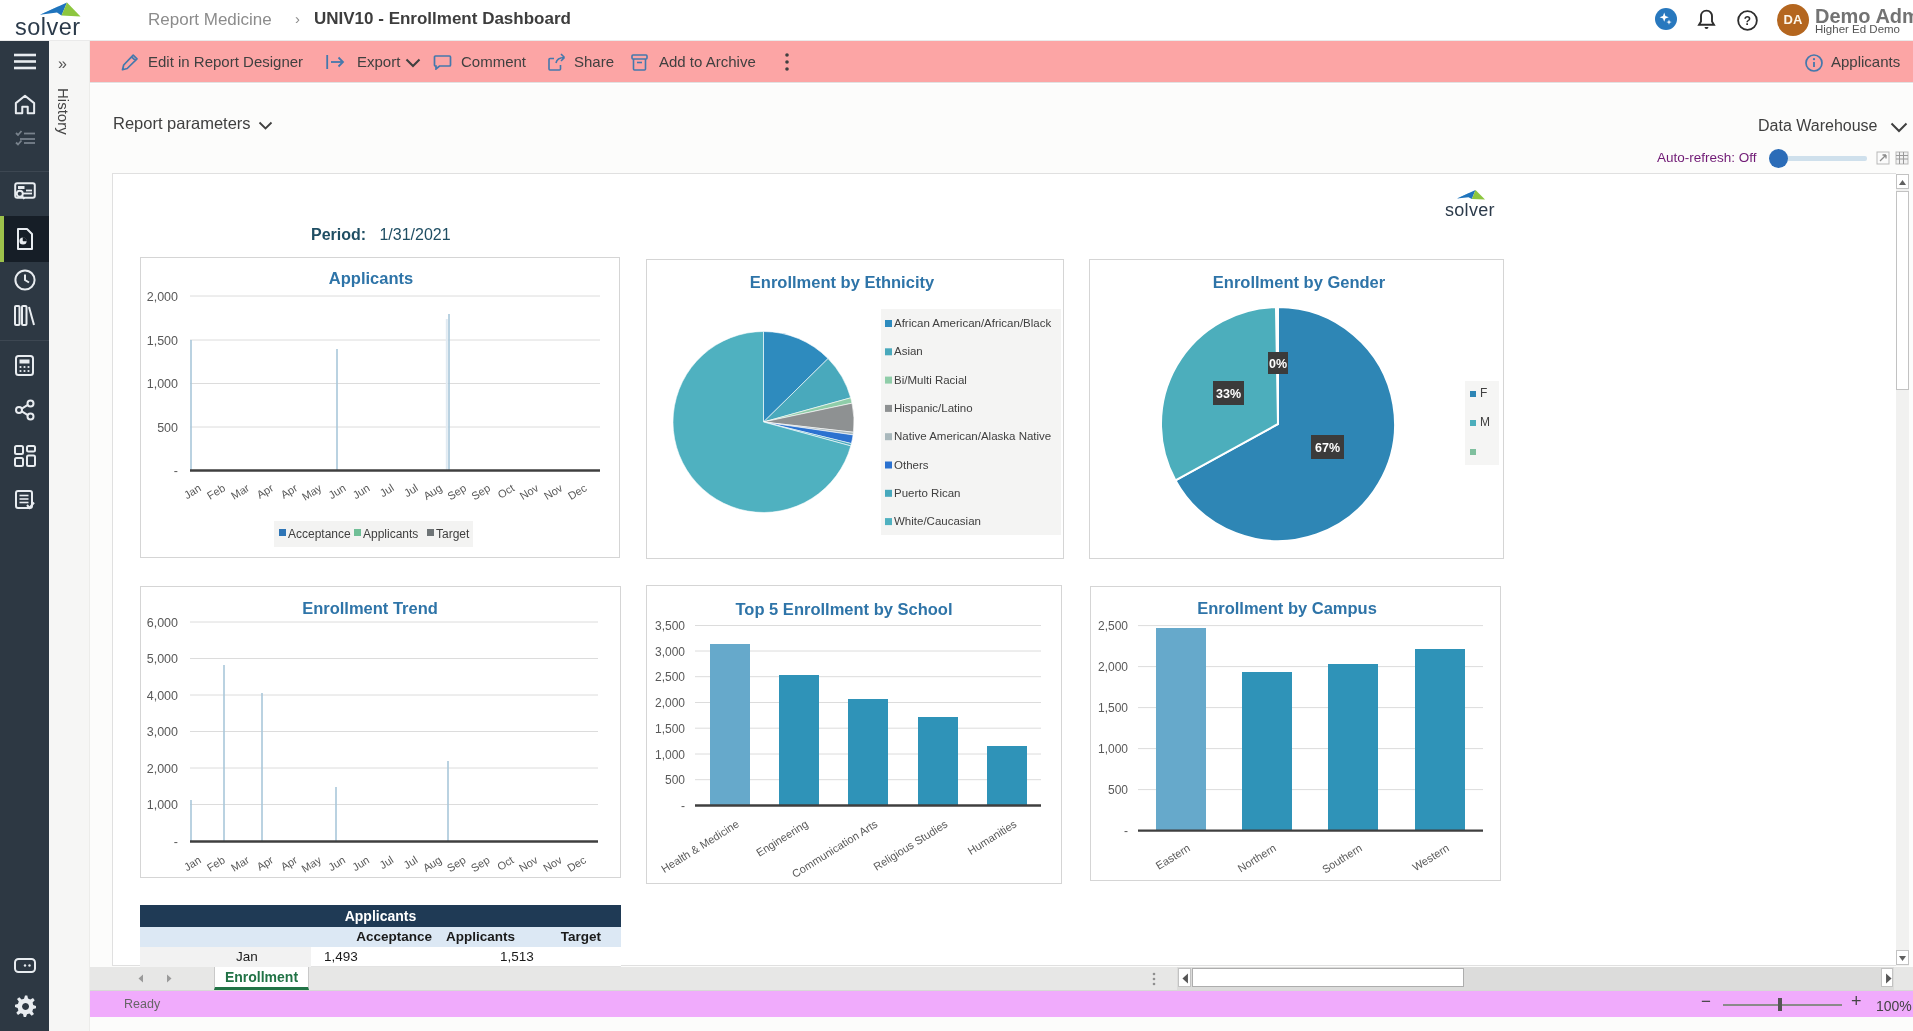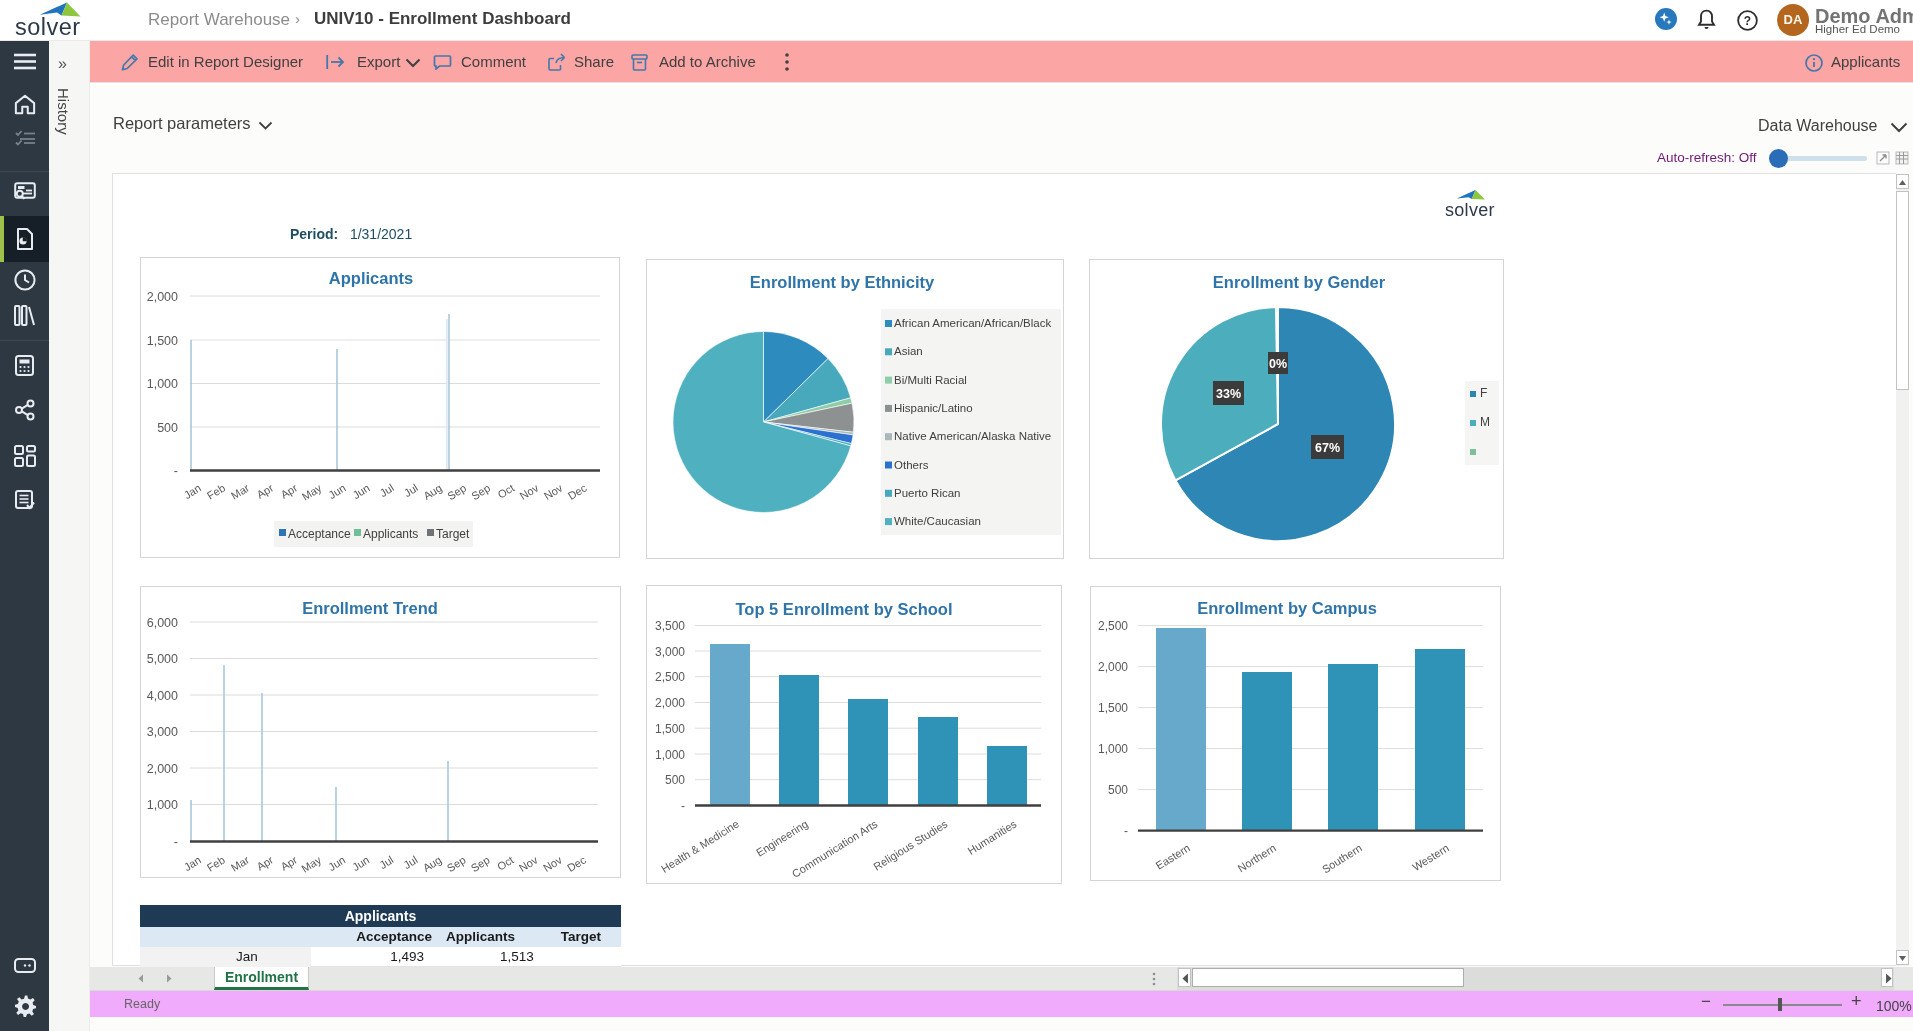--- a/index.html
+++ b/index.html
@@ -27,38 +27,38 @@
 .titem{position:absolute;top:0;height:42px;line-height:42px;font-size:15px;color:#404040}
 
 #content{position:absolute;left:90px;top:84px;width:1823px;height:947px;background:#fcfcfb}
 #rparams{position:absolute;left:23px;top:30px;font-size:16.5px;color:#3f3f3f}
 #dwh{position:absolute;left:1668px;top:33px;font-size:16px;color:#3f3f3f}
 #aref{position:absolute;left:1567px;top:66px;font-size:13.5px;color:#701a75}
 
 #canvas{position:absolute;left:22px;top:89px;width:1784px;height:793px;background:#fff;border:1px solid #e0e0e0;border-right:none}
 #tbox{position:absolute;left:26px;top:12px;width:1364px;height:34px;background:#f1f1f1;border:2px solid #404040}
 #ttext{width:100%;text-align:center;font-size:18.5px;font-weight:700;color:#1D4F6E;margin-top:5px}
-#period{position:absolute;left:177px;top:52px;font-size:14px;color:#1F4E63}
+#period{position:absolute;left:198px;top:52px;font-size:16px;color:#1F4E63}
 
 #vsb{position:absolute;left:1896px;top:174px;width:13px;height:792px;background:#f1f1f0}
 #hrow{position:absolute;left:90px;top:967px;width:1823px;height:23px;background:#e7e7e6}
 #sbar2{position:absolute;left:1087px;top:0px;width:717px;height:23px;background:#dcdcdb}
 #tab{position:absolute;left:124px;top:0;width:95px;height:23px;background:#fff;border:1px solid #c9c9c9;border-top:none;border-bottom:3px solid #217346;color:#217346;font-weight:700;font-size:14px;text-align:center;line-height:20px}
 #status{position:absolute;left:90px;top:990px;width:1823px;height:27px;background:#f0abfc;border-top:1px solid #d8d8d6}
 .sbox{position:absolute;background:#fff;border:1px solid #c2c2c2}
 </style></head>
 <body>
 <div id="hdr">
  <svg class="abs" style="left:10px;top:1px" width="95" height="40" viewBox="0 0 95 40">
   <polygon points="30,13.8 48,5.5 53,7.5" fill="#85B7DE"></polygon>
   <polygon points="30,13.8 57,1.5 51.5,14.6 47,11.5" fill="#1F74BD"></polygon>
   <polygon points="57,1.5 70.5,15.4 51.5,14.6" fill="#8DC63F"></polygon>
   <text x="5" y="34" font-size="23.5px" fill="#2B3A4A" font-family="Liberation Sans" letter-spacing="0.5">solver</text>
  </svg>
- <span id="crumb1">Report Warehouse</span>
+ <span id="crumb1">Report Medicine</span>
     <span id="crumbsep">›</span>
     <span id="crumb2">UNIV10 - Enrollment Dashboard</span>
  <svg class="abs" style="left:1655px;top:8px" width="22" height="22" viewBox="0 0 22 22">
       <circle cx="11" cy="11" r="11" fill="#2878BE"></circle>
       <path d="M9.2 4.6 L10.4 8 L13.8 9.2 L10.4 10.4 L9.2 13.8 L8 10.4 L4.6 9.2 L8 8 Z" fill="#fff"></path>
       <path d="M14 11.4 L14.7 13.4 L16.7 14.1 L14.7 14.8 L14 16.8 L13.3 14.8 L11.3 14.1 L13.3 13.4 Z" fill="#fff"></path>
     </svg>
  <svg class="abs" style="left:1697px;top:9px" width="19" height="22" viewBox="0 0 24 28">
       <path d="M12 2 C7.5 2 5 5.5 5 9 L5 16 L2.5 20 L21.5 20 L19 16 L19 9 C19 5.5 16.5 2 12 2 Z" fill="none" stroke="#2d2d2d" stroke-width="2.4"></path>
       <path d="M9.5 23 a2.5 2.5 0 0 0 5 0" fill="#2d2d2d"></path>
@@ -436,21 +436,21 @@
         <text x="360.0" y="264" font-size="11px" fill="#595959" text-anchor="end" transform="rotate(-32 360.0 264)">Western</text>
       </svg>
 <div class="abs" style="left:27px;top:731px;width:481px;height:62px;overflow:hidden;font-size:13.5px">
         <div class="abs" style="left:0;top:0;width:481px;height:22px;background:#1F3A55;color:#fff;font-weight:700;font-size:14px;text-align:center;line-height:22px">Applicants</div>
         <div class="abs" style="left:0;top:22px;width:481px;height:20px;background:#DCE8F4"></div>
         <div class="abs" style="left:0;top:42px;width:171px;height:20px;background:#F2F2F2"></div>
         <div class="abs" style="left:171px;top:42px;width:310px;height:20px;background:#fff;border-bottom:1px solid #e3e3e3"></div>
         <div class="abs" style="left:192px;top:24px;width:100px;text-align:right;font-weight:700;color:#1a1a1a">Acceptance</div>
         <div class="abs" style="left:275px;top:24px;width:100px;text-align:right;font-weight:700;color:#1a1a1a">Applicants</div>
         <div class="abs" style="left:361px;top:24px;width:100px;text-align:right;font-weight:700;color:#1a1a1a">Target</div>
-        <div class="abs" style="left:184px;top:44px;width:100px;text-align:right;font-weight:400;color:#1a1a1a">1,493</div>
+        <div class="abs" style="left:184px;top:44px;width:100px;text-align:left;font-weight:400;color:#1a1a1a">1,493</div>
         <div class="abs" style="left:273px;top:60px;width:100px;text-align:right;font-weight:400;color:#4c1d95">1,499</div>
         <div class="abs" style="left:360px;top:44px;width:100px;text-align:left;font-weight:400;color:#1a1a1a">1,513</div>
         <div class="abs" style="left:96px;top:44px;width:60px;color:#1a1a1a">Jan</div>
       </div>
 </div>
 </div>
 <div id="vsb">
  <div class="sbox" style="left:0;top:0;width:13px;height:15px"><svg width="11" height="13" viewBox="0 0 11 13">
         <path d="M5.5 4 L9 9 L2 9 Z" fill="#606060"></path>
       </svg></div>

